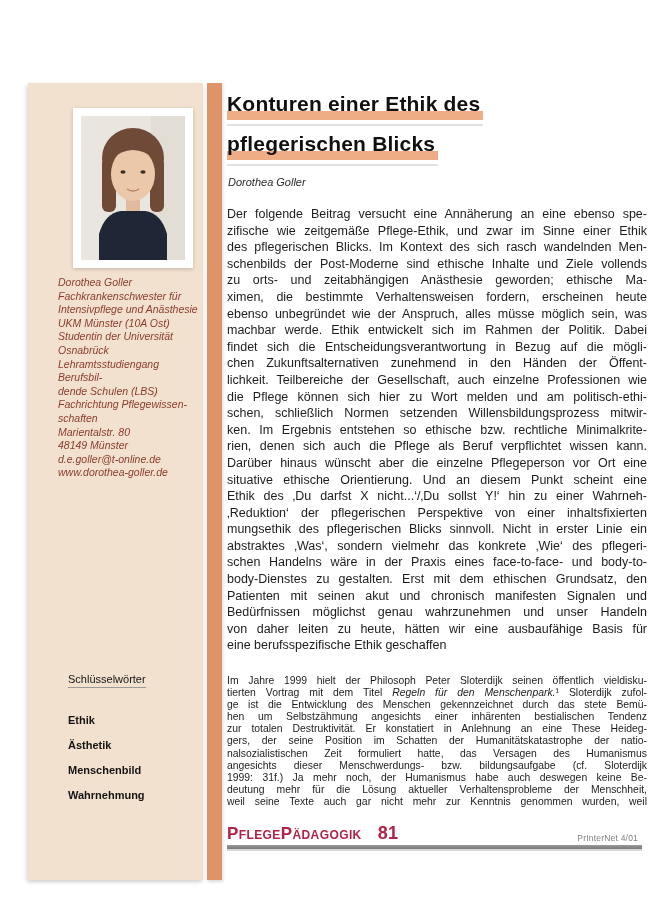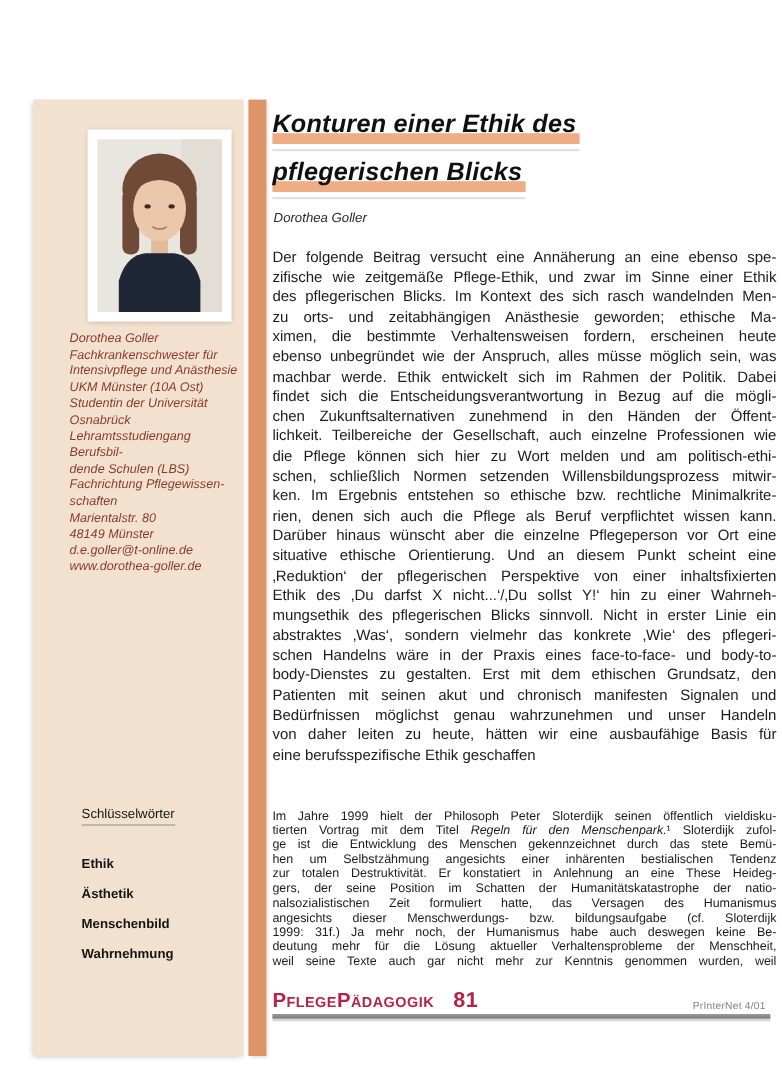--- a/index.html
+++ b/index.html
@@ -26,21 +26,21 @@
     font-style:italic; font-size:10.5px; line-height:13.6px; color:#8a3c2c;
   }
   .keywords-heading {
     position:absolute; left:40px; top:590px;
     font-size:11px; font-weight:normal; color:#141414;
   }
   .keywords-heading span { display:inline-block; border-bottom:1px solid #9a9a9a; padding-bottom:2px; }
   .keywords { position:absolute; left:40px; top:625px; }
   .keyword { font-size:11px; font-weight:bold; color:#141414; line-height:25px; }
   
-  .title-block { position:absolute; left:227px; top:84px; width:424px;font-style:italic; }
+  .title-block { position:absolute; left:227px; top:84px; width:424px; }
   .title-line { font-size:21px; font-weight:bold; color:#101010; line-height:40px; letter-spacing:0.2px; }
   .title-line span {
     display:inline-block;
     background-image:linear-gradient(#efad86,#efad86);
     background-repeat:no-repeat; background-size:100% 9px; background-position:0 86%;
     box-shadow:0 2px 0 rgba(120,120,120,0.22);
     padding-right:3px;
   }
   .author {
     position:absolute; left:228px; top:176px;
@@ -131,35 +131,36 @@
     <div class="title-line"><span>Konturen einer Ethik des</span></div>
     <div class="title-line"><span>pflegerischen Blicks</span></div>
   </div>
 
   <div class="author">Dorothea Goller</div>
 
   <div class="abstract">
     <div class="a-line">Der folgende Beitrag versucht eine Annäherung an eine ebenso spe-</div>
     <div class="a-line">zifische wie zeitgemäße Pflege-Ethik, und zwar im Sinne einer Ethik</div>
     <div class="a-line">des pflegerischen Blicks. Im Kontext des sich rasch wandelnden Men-</div>
+    <div class="a-line">schenbilds der Post-Moderne sind ethische Inhalte und Ziele vollends</div>
     <div class="a-line">zu orts- und zeitabhängigen Anästhesie geworden; ethische Ma-</div>
     <div class="a-line">ximen, die bestimmte Verhaltensweisen fordern, erscheinen heute</div>
     <div class="a-line">ebenso unbegründet wie der Anspruch, alles müsse möglich sein, was</div>
     <div class="a-line">machbar werde. Ethik entwickelt sich im Rahmen der Politik. Dabei</div>
     <div class="a-line">findet sich die Entscheidungsverantwortung in Bezug auf die mögli-</div>
     <div class="a-line">chen Zukunftsalternativen zunehmend in den Händen der Öffent-</div>
     <div class="a-line">lichkeit. Teilbereiche der Gesellschaft, auch einzelne Professionen wie</div>
     <div class="a-line">die Pflege können sich hier zu Wort melden und am politisch-ethi-</div>
     <div class="a-line">schen, schließlich Normen setzenden Willensbildungsprozess mitwir-</div>
     <div class="a-line">ken. Im Ergebnis entstehen so ethische bzw. rechtliche Minimalkrite-</div>
     <div class="a-line">rien, denen sich auch die Pflege als Beruf verpflichtet wissen kann.</div>
     <div class="a-line">Darüber hinaus wünscht aber die einzelne Pflegeperson vor Ort eine</div>
     <div class="a-line">situative ethische Orientierung. Und an diesem Punkt scheint eine</div>
+    <div class="a-line">Ethik des ‚Du darfst X nicht...‘/‚Du sollst Y!‘ hin zu einer Wahrneh-</div>
     <div class="a-line">‚Reduktion‘ der pflegerischen Perspektive von einer inhaltsfixierten</div>
-    <div class="a-line">Ethik des ‚Du darfst X nicht...‘/‚Du sollst Y!‘ hin zu einer Wahrneh-</div>
     <div class="a-line">mungsethik des pflegerischen Blicks sinnvoll. Nicht in erster Linie ein</div>
     <div class="a-line">abstraktes ‚Was‘, sondern vielmehr das konkrete ‚Wie‘ des pflegeri-</div>
     <div class="a-line">schen Handelns wäre in der Praxis eines face-to-face- und body-to-</div>
     <div class="a-line">body-Dienstes zu gestalten. Erst mit dem ethischen Grundsatz, den</div>
     <div class="a-line">Patienten mit seinen akut und chronisch manifesten Signalen und</div>
     <div class="a-line">Bedürfnissen möglichst genau wahrzunehmen und unser Handeln</div>
     <div class="a-line">von daher leiten zu heute, hätten wir eine ausbaufähige Basis für</div>
     <div class="a-line last">eine berufsspezifische Ethik geschaffen</div>
   </div>
 

